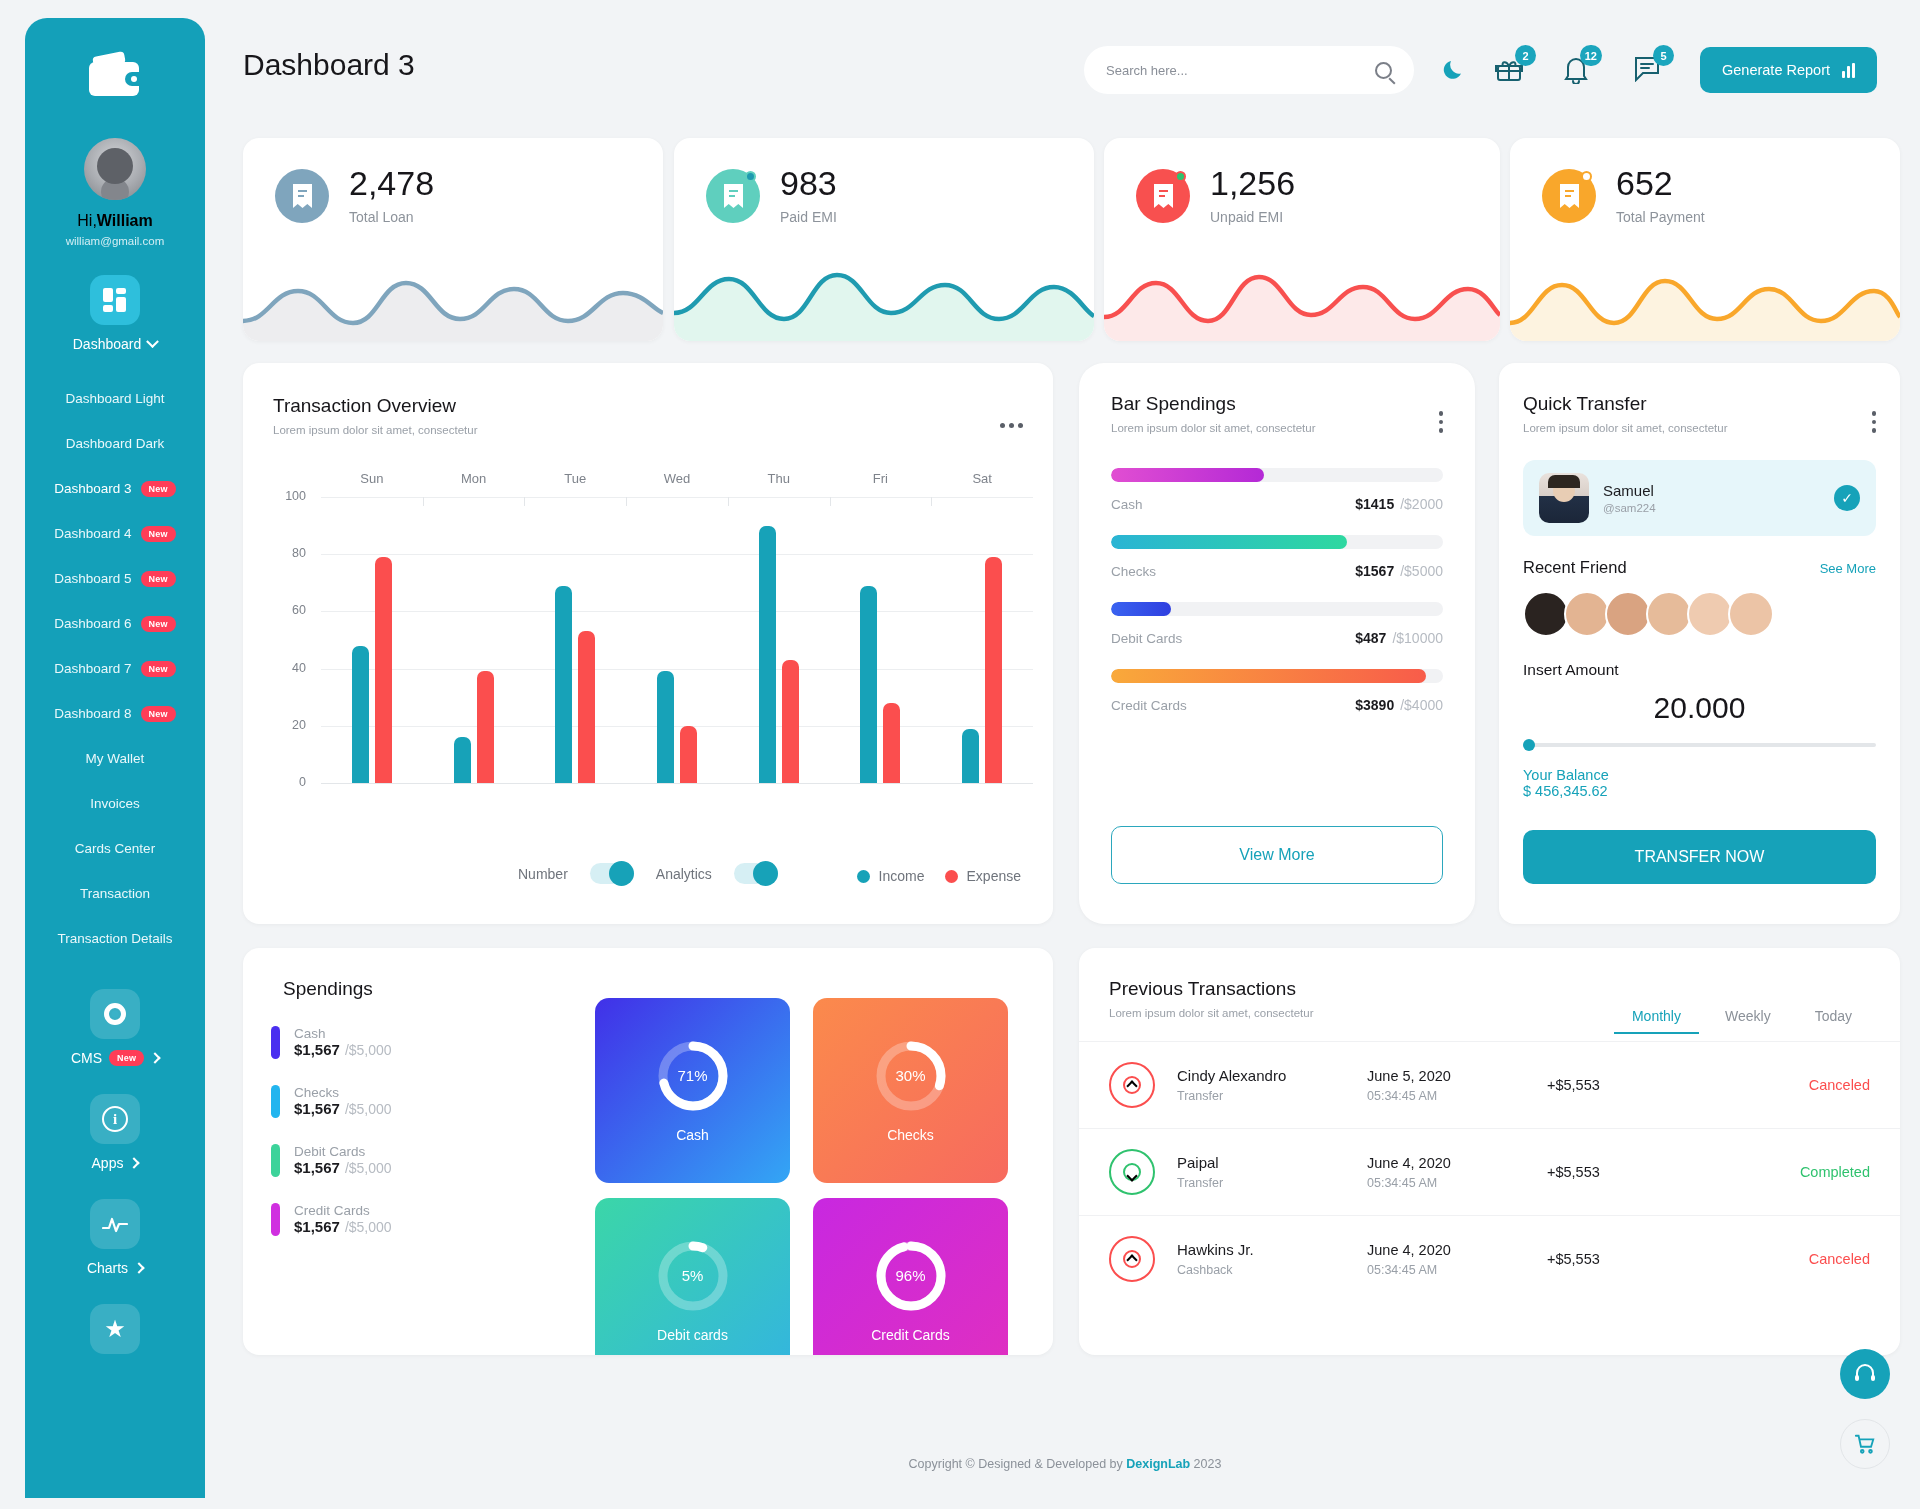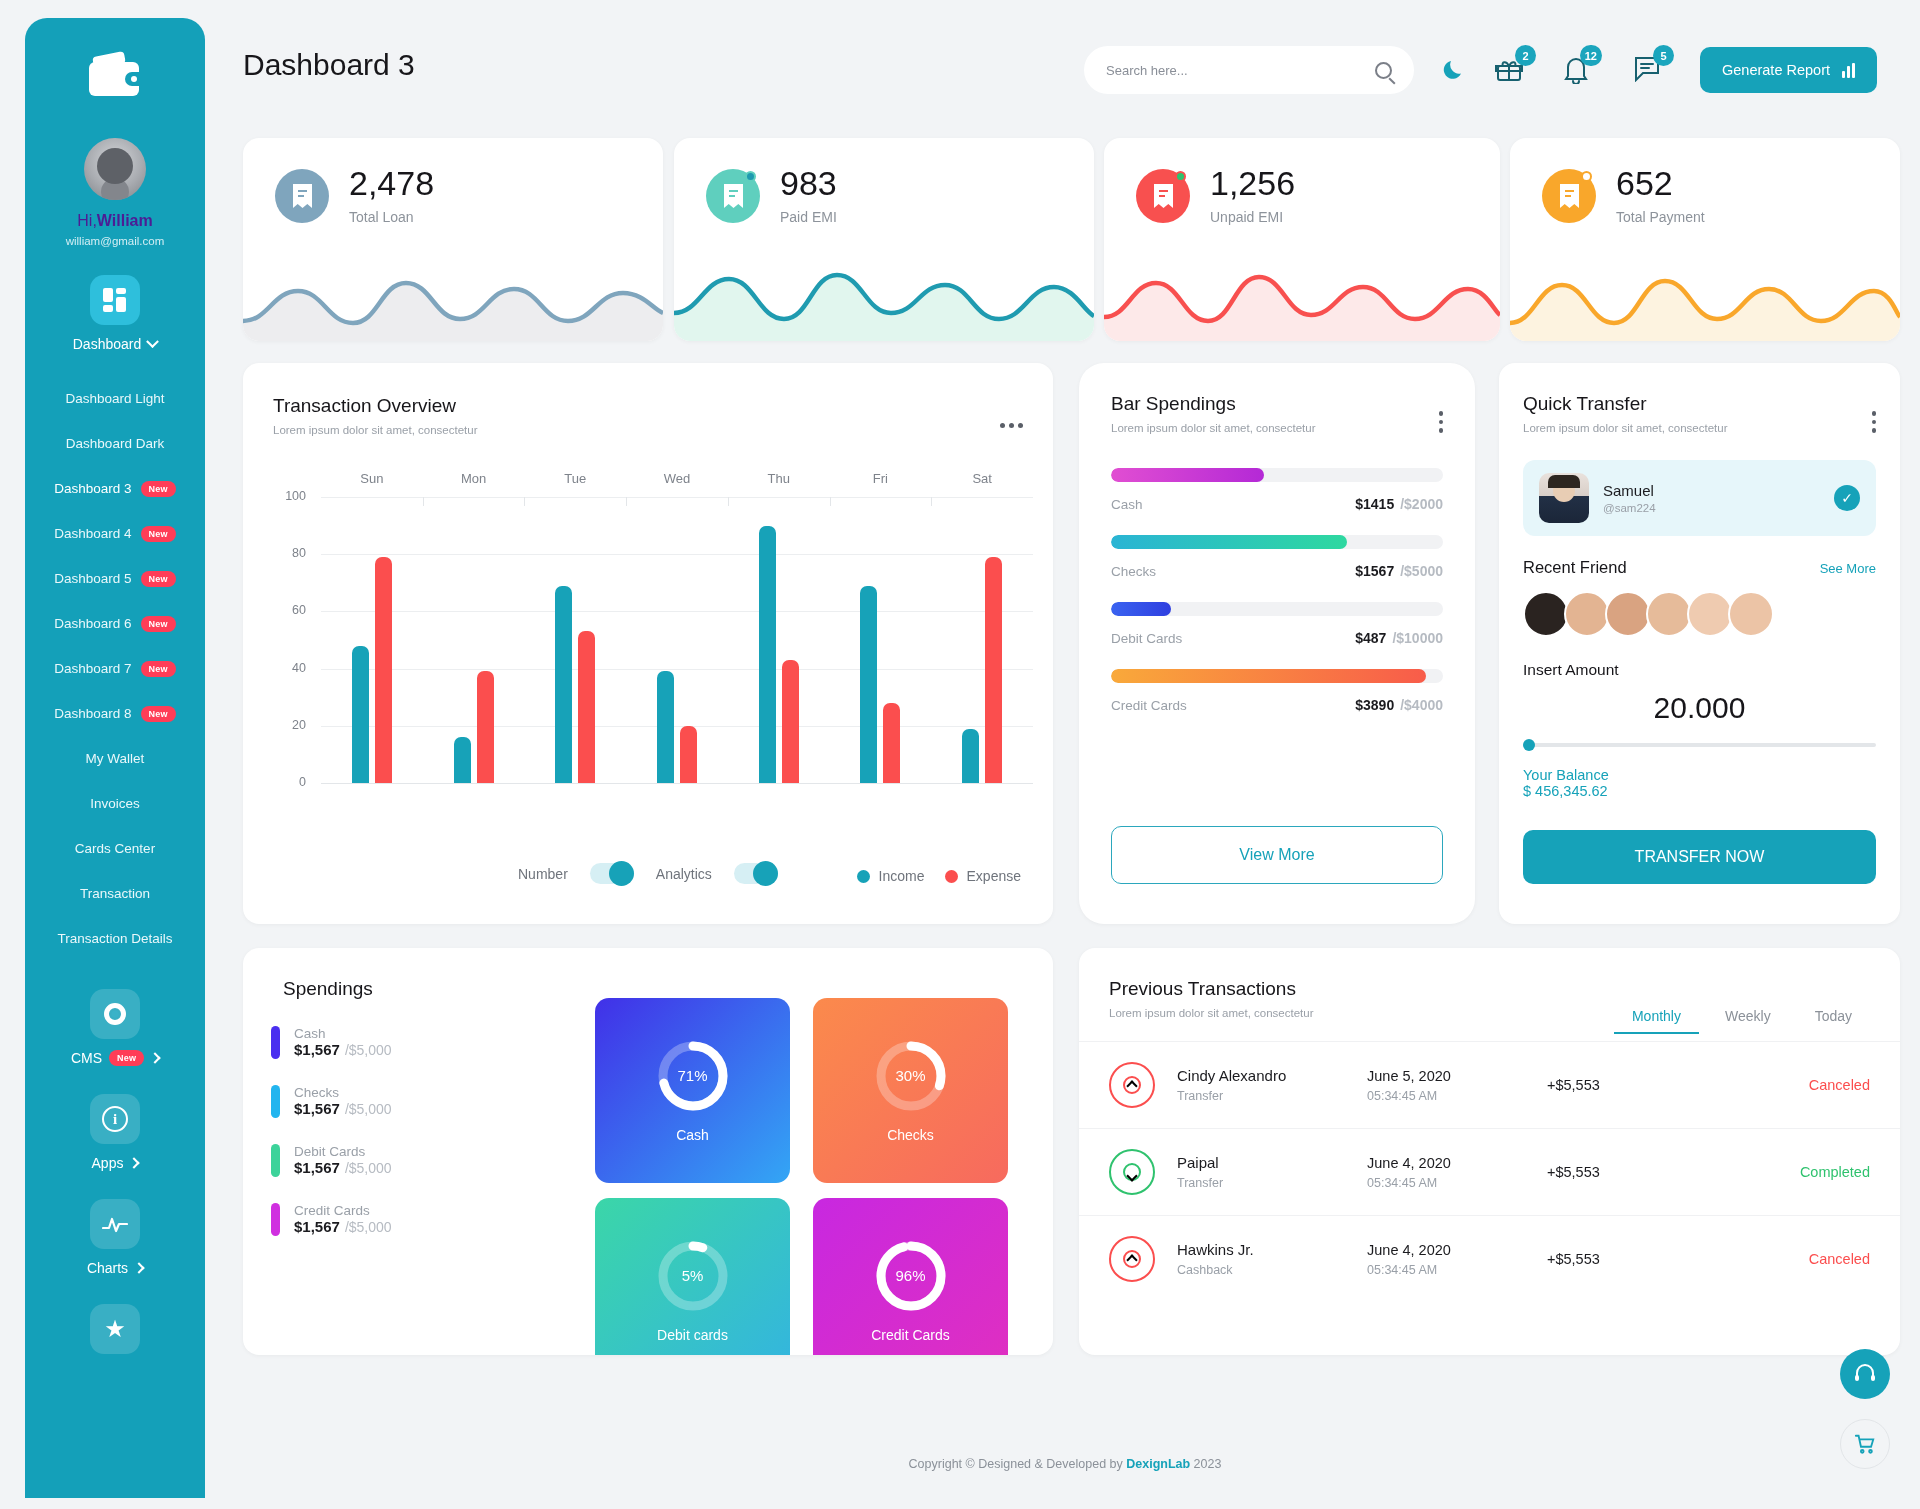--- a/index.html
+++ b/index.html
@@ -28,21 +28,21 @@
   #avatar-lg {
     width: 62px; height: 62px; border-radius: 50%;
     background: radial-gradient(circle at 50% 38%, #d5d7da 0%, #a8abb0 55%, #7d8085 100%);
     position: relative; overflow:hidden;
   }
   #avatar-lg::after{
     content:''; position:absolute; left:13px; top:10px; width:36px; height:36px;
     border-radius:50%; background: #5e6167;
     box-shadow: 0 26px 0 -4px #83868c;
   }
-  .greet { color:#4c1d95; font-size:16px; margin-top:12px; font-weight:400; }
+  .greet { color:#000000; font-size:16px; margin-top:12px; font-weight:400; }
   .greet b { font-weight:700; }
   .email { color:#d2eef4; font-size:11.5px; margin-top:5px; }
   .nav-tile {
     width:50px; height:50px; border-radius:14px;
     background:#2ebfdc; display:flex; align-items:center; justify-content:center;
     margin-top:28px;
   }
   .nav-tile.dim { background: rgba(255,255,255,0.16); }
   .tile-grid { width:24px; height:24px; position:relative; }
   .tile-grid i { position:absolute; background:#fff; border-radius:2px; display:block; }
@@ -172,21 +172,21 @@
   .lg-dot { width:13px;height:13px;border-radius:50%;display:block;}
 
   
   #bar-spendings { left:1079px; top:363px; width:396px; height:561px;border-radius:25px; }
   .bs-row { padding:0 32px; margin-top:22px; }
   .bs-track { height:14px; border-radius:7px; background:#f1f2f4; position:relative; overflow:hidden; }
   .bs-fill { position:absolute; left:0; top:0; bottom:0; border-radius:7px; }
   .bs-meta { display:flex; justify-content:space-between; align-items:baseline; margin-top:13px; }
   .bs-name { font-size:13.5px; color:#9aa0a8; }
   .bs-val { font-size:14px; color:#1b1b1f; font-weight:700; }
-  .bs-tot { font-size:14px; color:#b6bbc2; font-weight:700; margin-left:6px; }
+  .bs-tot { font-size:14px; color:#b6bbc2; font-weight:400; margin-left:6px; }
   #view-more {
     position:absolute; left:32px; right:32px; bottom:40px; height:58px;
     border:1px solid #2ba7bd; border-radius:10px; background:#fff;
     color:#16a2b9; font-size:16px; cursor:pointer; font-family:"Liberation Sans",sans-serif;
   }
 
   
   #quick-transfer { left:1499px; top:363px; width:401px; height:561px; }
   #qt-selected {
     margin:26px 24px 0; height:76px; border-radius:12px; background:#e6f6fa;

